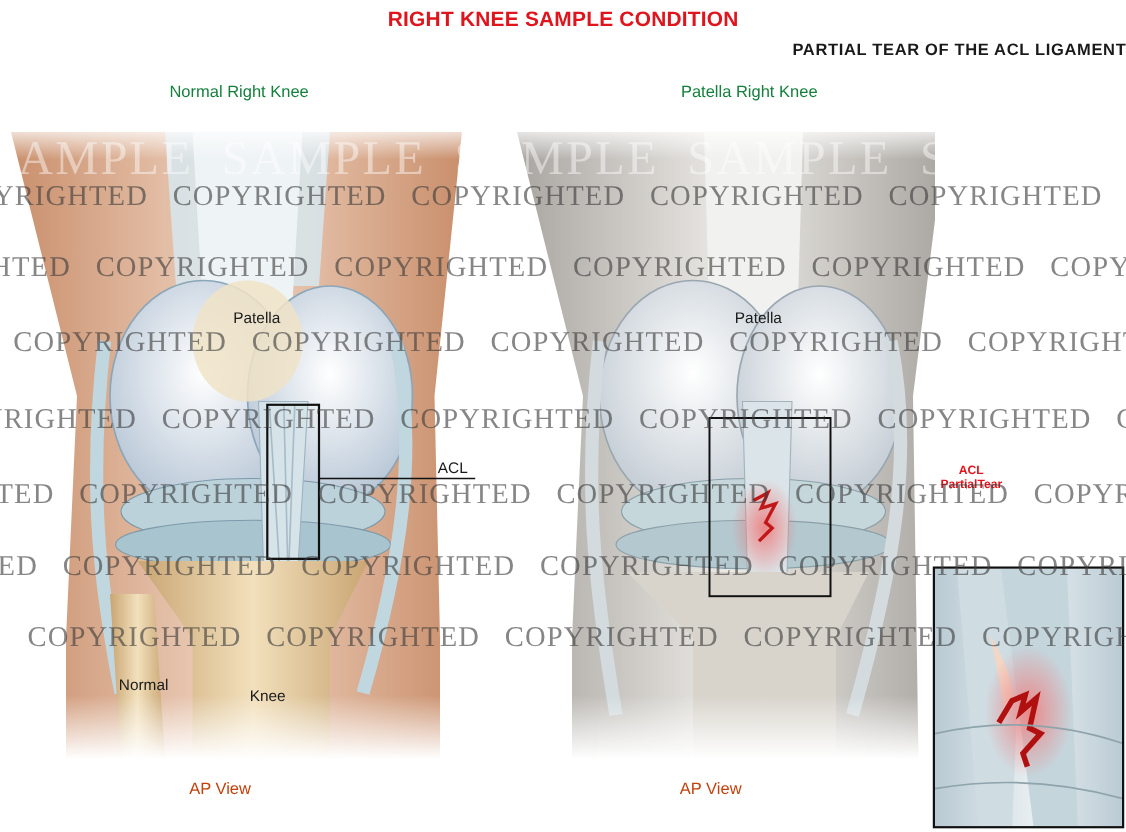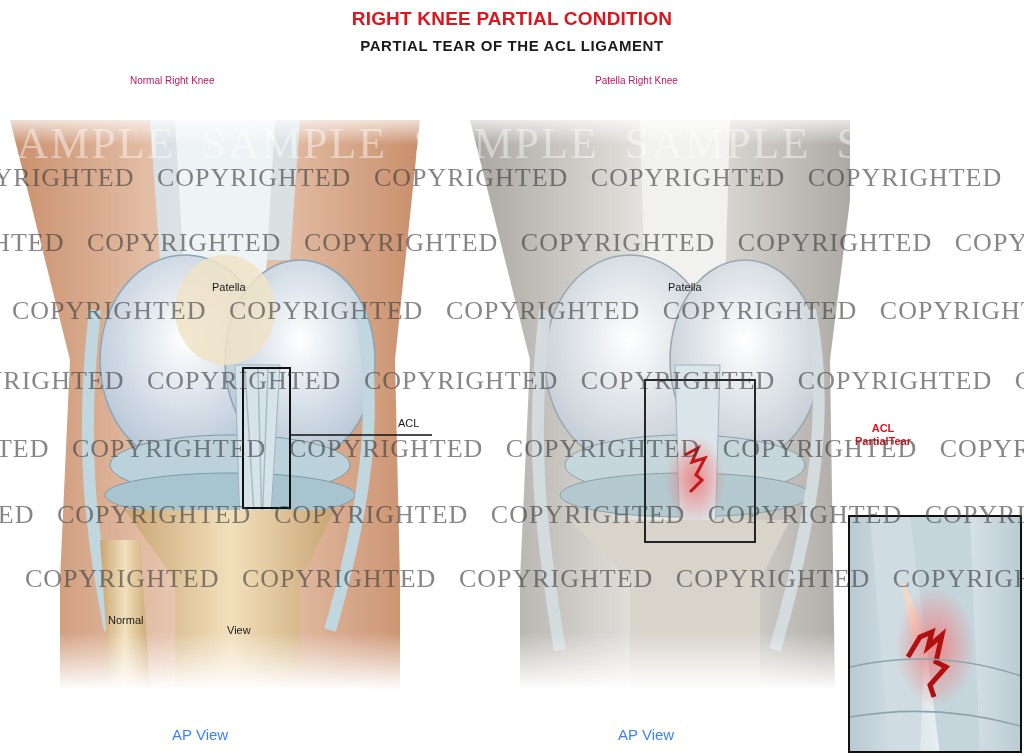--- a/index.html
+++ b/index.html
@@ -1,34 +1,34 @@
 <!DOCTYPE html>
 <html><head>
 <meta charset="utf-8">
 <style>
   html, body { margin:0; padding:0; }
   body { width:1024px; height:756px; background:#ffffff; position:relative; overflow:hidden; font-family:"Liberation Sans", sans-serif; }
   .title { position:absolute; top:8px; left:0; width:1024px; text-align:center; color:#e0141c; font-weight:bold; font-size:19px; letter-spacing:0.2px; }
-  .subtitle { position:absolute; top:37px; left:0; width:1024px; text-align:center; color:#1a1a1a; font-weight:bold; font-size:15px; letter-spacing:0.6px; }
-  .panel-label { position:absolute; top:75px; font-size:10px; color:#be185d; }
-  .view-label { position:absolute; top:709px; font-size:15px; color:#3b82f6;margin-top:17px; }
+  .subtitle { position:absolute; top:37px; left:0; width:1024px; text-align:right; color:#1a1a1a; font-weight:bold; font-size:15px; letter-spacing:0.6px; }
+  .panel-label { position:absolute; top:75px; font-size:15px; color:#15803d;margin-left:24px; }
+  .view-label { position:absolute; top:709px; font-size:15px; color:#c2410c; }
   .panel { position:absolute; top:110px; height:580px; }
   .panel svg { display:block; }
-  .lbl { position:absolute; font-size:11px; color:#1a1a1a; }
+  .lbl { position:absolute; font-size:14px; color:#1a1a1a; }
   .acl-red { position:absolute; color:#e0141c; font-size:11px; font-weight:bold; text-align:center; line-height:13px; }
   .inset { position:absolute; left:848px; top:515px; width:174px; height:238px; border:2px solid #111; box-sizing:border-box; overflow:hidden; background:#dfe7ea; }
   .watermark { position:absolute; left:0; top:0; width:858px; height:756px; pointer-events:none; }
   .wm-row { position:absolute; white-space:nowrap; font-family:"Liberation Serif", serif; }
   .wm-copy { font-size:26px; color:rgba(60,60,60,0.62); letter-spacing:1px; }
   .wm-sample { font-size:44px; color:rgba(255,255,255,0.45); letter-spacing:2px; }
 </style>
 </head>
 <body>
 
-<div class="title">RIGHT KNEE PARTIAL CONDITION</div>
+<div class="title">RIGHT KNEE SAMPLE CONDITION</div>
 <div class="subtitle">PARTIAL TEAR OF THE ACL LIGAMENT</div>
 
 <div class="panel-label" style="left:130px;">Normal Right Knee</div>
 <div class="panel-label" style="left:595px;">Patella Right Knee</div>
 
 <div class="panel" style="left:0; width:470px;">
   <svg width="470" height="580" viewBox="0 0 470 580">
     <defs>
       <linearGradient id="skinG" x1="0" y1="0" x2="1" y2="0">
         <stop offset="0" stop-color="#c98f6c"></stop>
@@ -76,21 +76,21 @@
 
     <rect x="243" y="258" width="47" height="140" fill="none" stroke="#111" stroke-width="2"></rect>
     <line x1="290" y1="325" x2="432" y2="325" stroke="#111" stroke-width="1.5"></line>
     <line x1="243" y1="398" x2="290" y2="398" stroke="#111" stroke-width="1.5"></line>
     <rect x="0" y="0" width="470" height="580" fill="url(#fadeTop)"></rect>
   </svg>
 </div>
 <div class="lbl" style="left:212px; top:281px;">Patella</div>
 <div class="lbl" style="left:398px; top:417px;">ACL</div>
 <div class="lbl" style="left:108px; top:614px;">Normal</div>
-<div class="lbl" style="left:227px; top:624px;">View</div>
+<div class="lbl" style="left:227px; top:624px;">Knee</div>
 
 <div class="panel" style="left:470px; width:380px;">
   <svg width="380" height="580" viewBox="0 0 380 580">
     <defs>
       <linearGradient id="greyG" x1="0" y1="0" x2="1" y2="0">
         <stop offset="0" stop-color="#a9a6a1"></stop>
         <stop offset="0.5" stop-color="#eceae6"></stop>
         <stop offset="1" stop-color="#a9a6a1"></stop>
       </linearGradient>
       <linearGradient id="fadeTop2" x1="0" y1="0" x2="0" y2="1">

